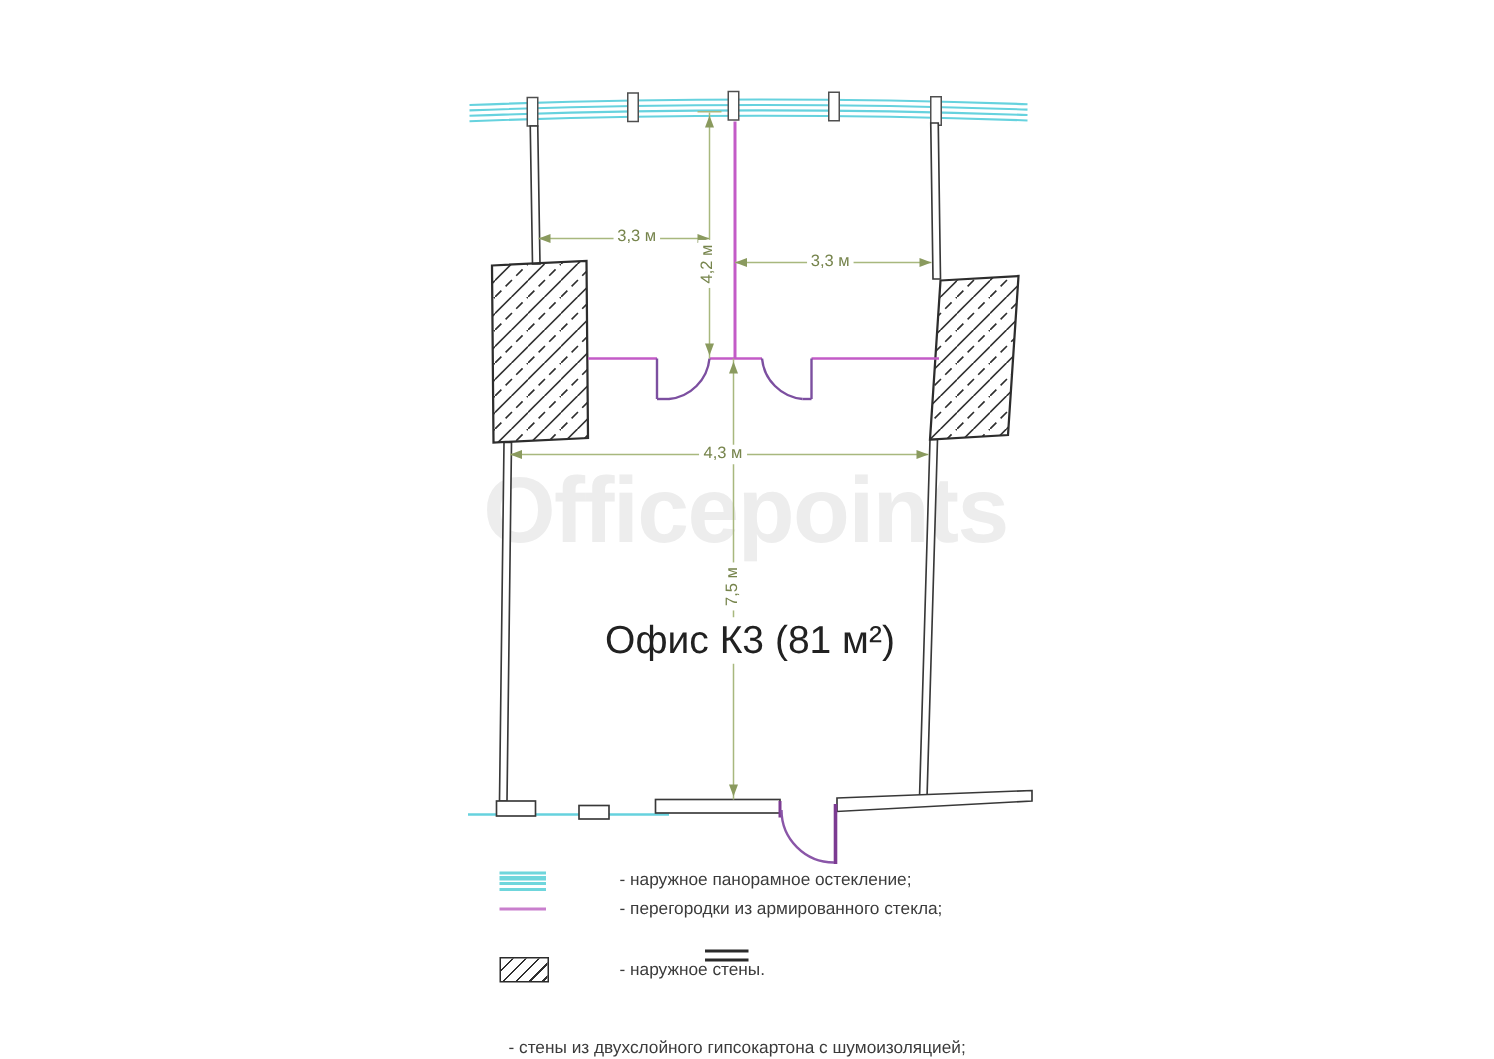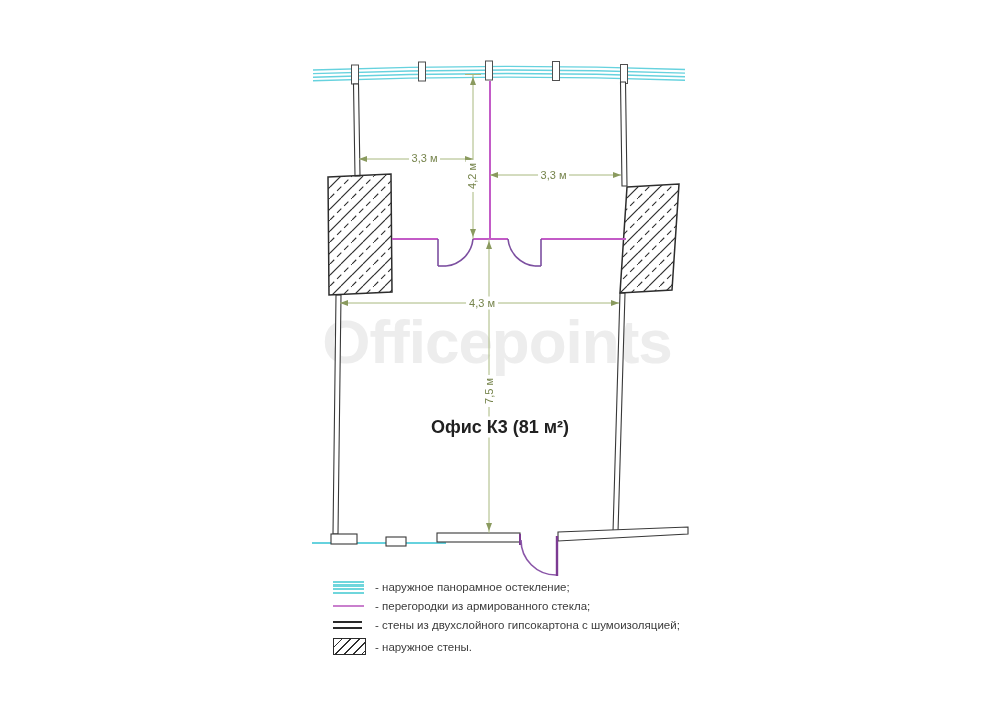--- a/index.html
+++ b/index.html
@@ -14,28 +14,28 @@
   }
   svg.plan{position:absolute;left:0;top:0;z-index:1;}
   .dim-label{
     position:absolute;transform:translate(-50%,-50%);
     font-size:11px;font-weight:500;color:#76844c;background:#ffffff;
     padding:0 3px;white-space:nowrap;z-index:2;line-height:13px;
   }
   .dim-label.vertical{transform:translate(-50%,-50%) rotate(-90deg);}
   .plan-title{
     position:absolute;left:500px;top:427px;transform:translate(-50%,-50%);
-    font-size:18px;font-weight:700;color:#212121;background:#ffffff;
+    font-size:26px;font-weight:400;color:#212121;background:#ffffff;
     padding:0 5px;white-space:nowrap;z-index:2;
   }
   .legend{position:absolute;left:333px;top:578px;z-index:2;}
-  .legend-row{display:flex;align-items:center;margin-bottom:0;position:absolute;left:0;}
+  .legend-row{display:flex;align-items:center;margin-bottom:0;position:absolute;left:0;gap:38px;}
   .legend-row .swatch{width:36px;flex:0 0 36px;display:flex;flex-direction:column;justify-content:center;}
   .legend-row .label{font-size:11.5px;font-weight:500;color:#3b3b3b;white-space:nowrap;margin-left:6px;}
-  .row-1{top:2px;}  .row-2{top:22px;justify-content:center;}  .row-3{top:41px;}  .row-4{top:60px;}
+  .row-1{top:2px;}  .row-2{top:22px;justify-content:center;}  .row-3{top:41px;flex-direction:column;}  .row-4{top:60px;}
   .sw-glazing span{display:block;width:31px;height:2.3px;background:#6fd6dc;margin:0.7px 0;}
   .sw-partition span{display:block;width:31px;height:2.2px;background:#c97fcd;}
   .sw-drywall span{display:block;width:29px;height:2px;background:#2a2a2a;margin:1.8px 0;}
   .sw-bearing{width:33px;height:17px;border:1.5px solid #2b2b2b;box-sizing:border-box;
     background:repeating-linear-gradient(135deg, transparent 0 5px, #2f2f2f 5px 6.2px);}
 </style>
 </head>
 <body>
 
 <div class="canvas">

